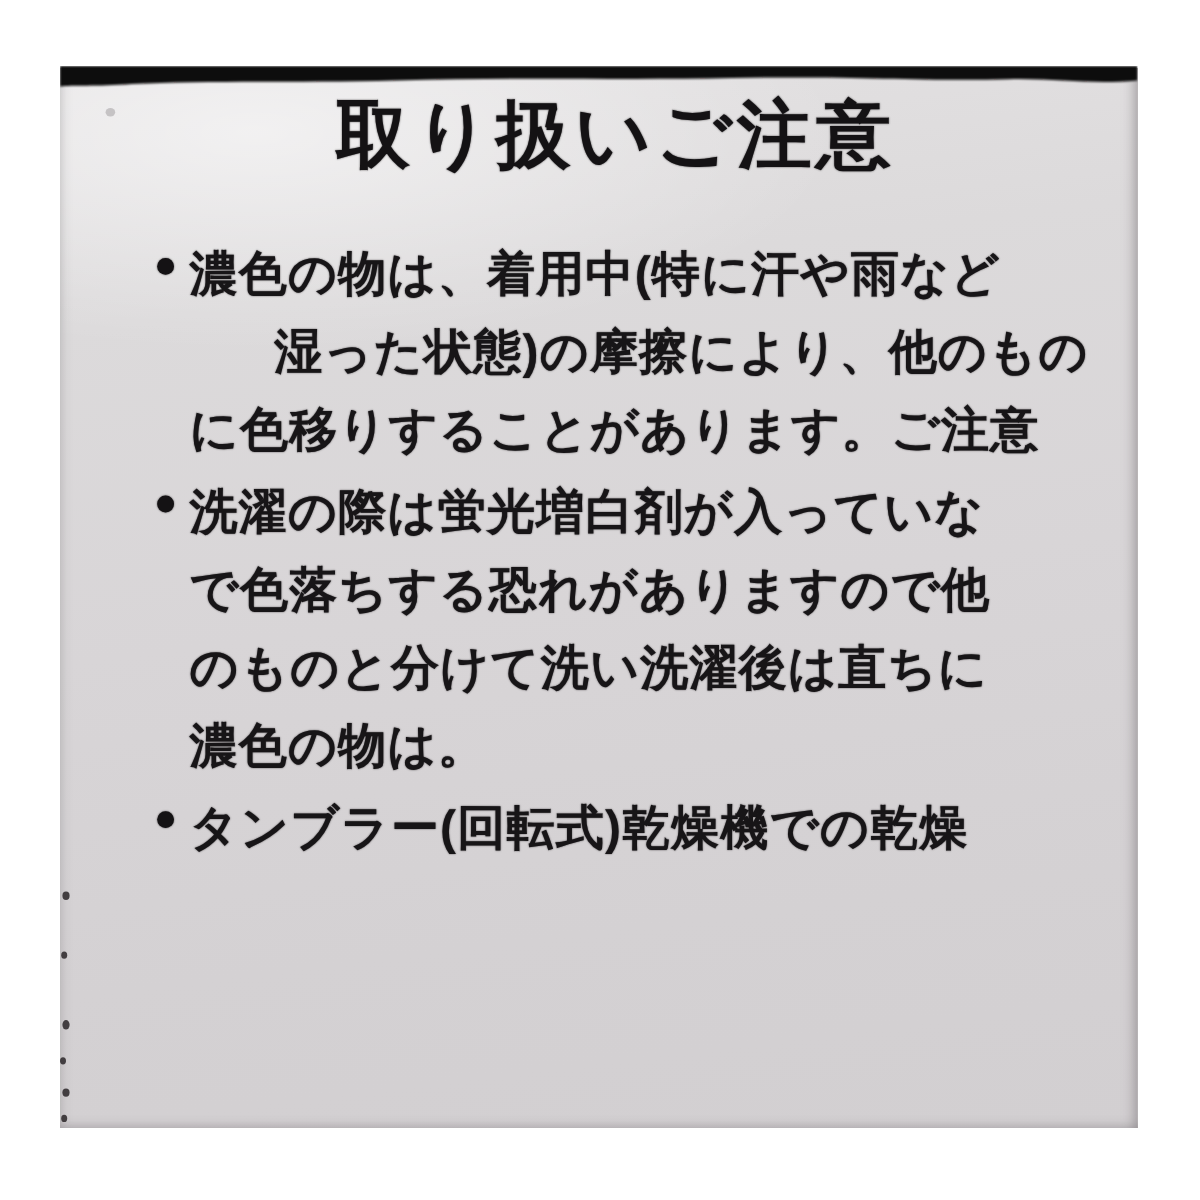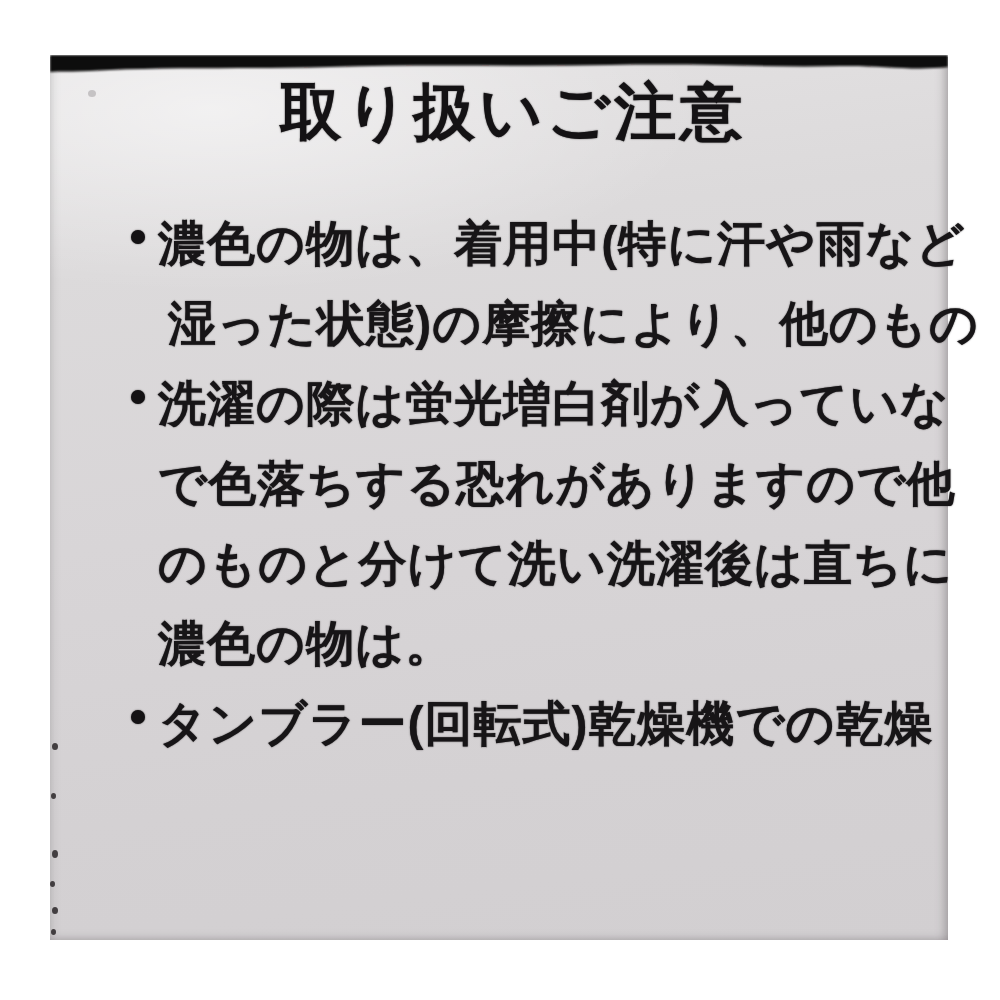--- a/index.html
+++ b/index.html
@@ -80,29 +80,28 @@
     top: 17px;
     width: 14px;
     height: 14px;
     border-radius: 50%;
     background: #141214;
     box-shadow: 0 0 1.5px rgba(25,22,24,0.85);
   }
   .text-line {
     height: 65px;
     line-height: 62px;
-    font-size: 48px;
+    font-size: 40px;
     font-weight: 700;
     letter-spacing: 1px;
     color: #171517;
     text-shadow: 0 0 1.4px rgba(28,25,27,0.85);
     white-space: nowrap;
-    margin-top: 15px;
   }
-  .care-item:nth-child(1) .text-line:nth-of-type(2) { padding-left: 10px; } 
+  .care-item:nth-child(1) .text-line:nth-of-type(2) { padding-left: 10px; text-align: center; } 
 </style>
 </head>
 <body>
 
 <div class="stage">
   <div class="photo">
 
     <svg class="top-edge" viewBox="0 0 898 24" preserveAspectRatio="none" aria-hidden="true">
       <defs>
         <filter id="soft" x="-5%" y="-50%" width="110%" height="200%">
@@ -121,20 +120,21 @@
     <div class="smudge" style="left:38px; top:33px; width:8px; height:7px;"></div>
 
     <div class="label-title">取り扱いご注意</div>
 
     <div class="care-list">
 
       <div class="care-item">
         <span class="bullet-dot"></span>
         <div class="text-line">濃色の物は、着用中(特に汗や雨など</div>
         <div class="text-line">湿った状態)の摩擦により、他のもの</div>
+        <div class="text-line">に色移りすることがあります。ご注意</div>
       </div>
 
       <div class="care-item">
         <span class="bullet-dot"></span>
         <div class="text-line">洗濯の際は蛍光増白剤が入っていな</div>
         <div class="text-line">で色落ちする恐れがありますので他</div>
         <div class="text-line">のものと分けて洗い洗濯後は直ちに</div>
         <div class="text-line">濃色の物は。</div>
       </div>
 

